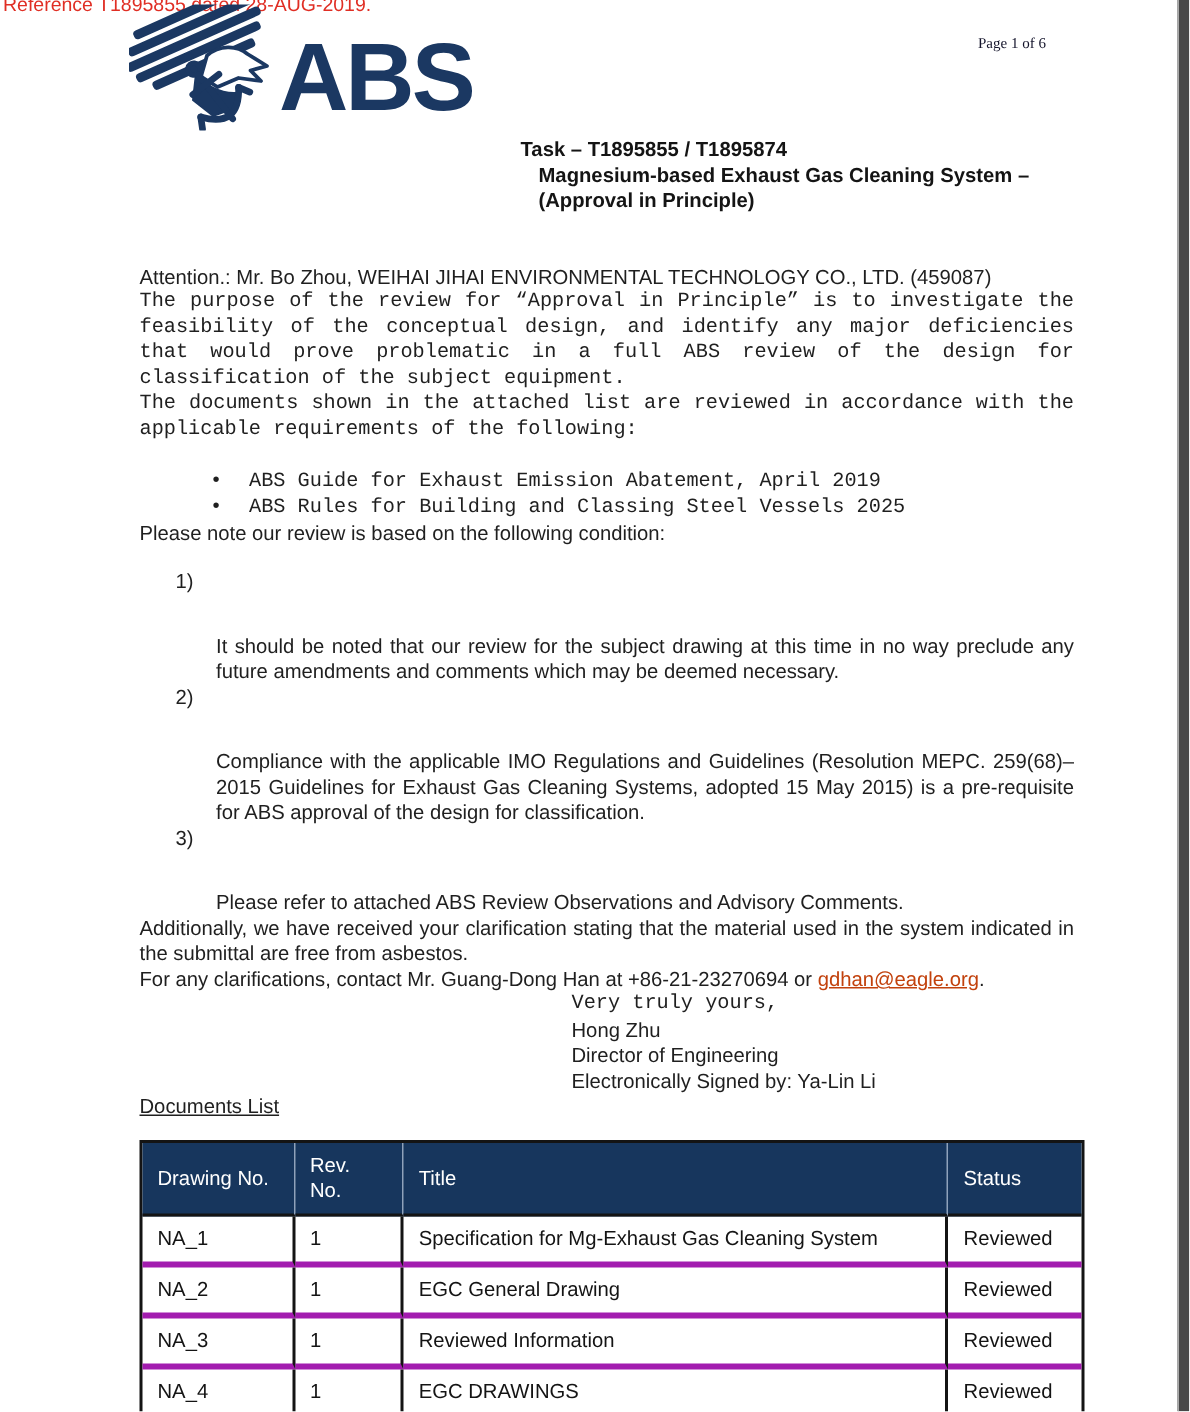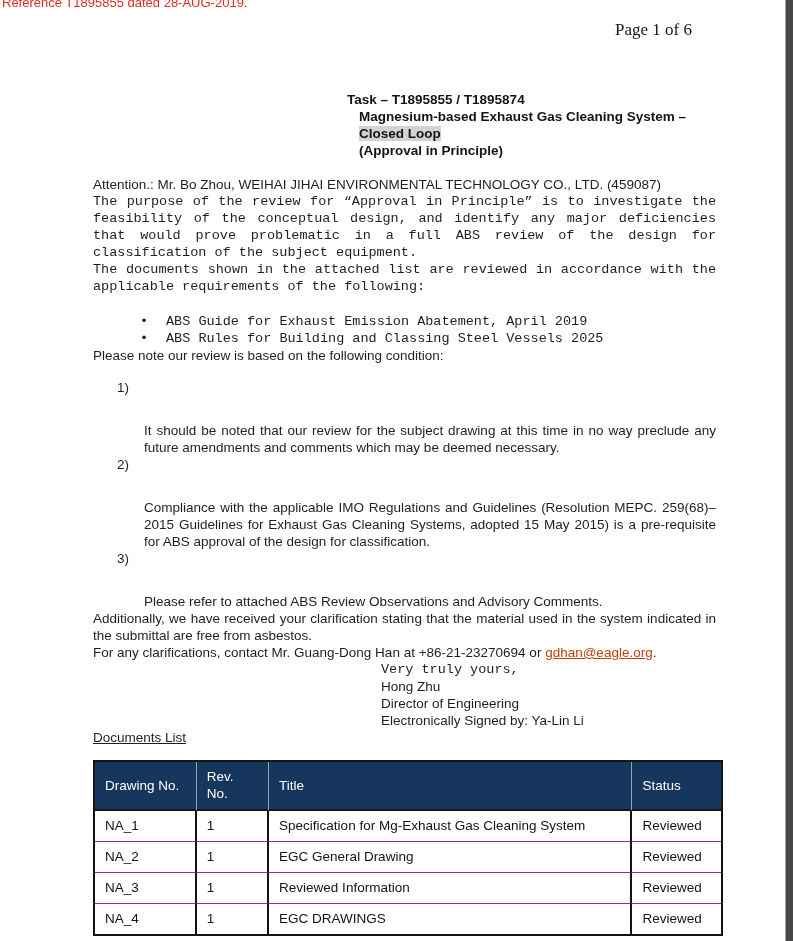--- a/index.html
+++ b/index.html
@@ -14,22 +14,22 @@
   .right-edge{
     position:absolute;top:0;right:0;width:7px;height:941px;
     background:#474747;border-left:1px solid #a9a9a9;
   }
   .ref-line{
     position:absolute;top:-6px;left:2px;
     color:#e02e24;font-size:13px;white-space:nowrap;z-index:1;
   }
   .logo-wrap{position:absolute;top:3px;left:86px;width:230px;height:84px;z-index:2;}
   .page-num{
-    position:absolute;top:21px;left:615px;
-    font-family:"Liberation Serif",serif;font-size:17px;color:#14142b;z-index:2;
+    position:absolute;top:21px;left:652px;
+    font-family:"Liberation Serif",serif;font-size:10px;color:#14142b;z-index:2;
   }
   .task-block{
     position:absolute;top:91px;left:347px;width:400px;
     font-weight:bold;color:#141414;z-index:2;
   }
   .task-sub{padding-left:12px;}
   .hl{background:#d3d3d3;}
   .content{position:absolute;top:176px;left:93px;width:623px;z-index:2;}
   .content p{margin:0;}
   .jst{text-align:justify;}
@@ -53,41 +53,64 @@
   }
   table.docs col.c0{width:101px;} table.docs col.c1{width:72px;}
   table.docs col.c2{width:361px;} table.docs col.c3{width:88px;}
   table.docs th{
     background:#17365d;color:#ffffff;font-weight:normal;text-align:left;
     padding:6px 10px 7px 10px;border-bottom:2px solid #141414;
     border-right:1px solid #8fa2bb;font-size:13.5px;
   }
   table.docs th:last-child{border-right:none;}
   table.docs td{
-    padding:6px 10px 7px 10px;border-bottom:1px solid #a21caf;
+    padding:6px 10px 7px 10px;border-bottom:4px solid #a21caf;
     border-right:2px solid #141414;font-size:13.5px;color:#141414;
     white-space:nowrap;overflow:hidden;
   }
   table.docs td:last-child{border-right:none;}
   table.docs tr:last-child td{border-bottom:none;}
 </style>
 </head>
 <body>
 
 <div class="page">
 
   <div class="ref-line">Reference T1895855 dated 28-AUG-2019.</div>
 
+  <div class="logo-wrap">
+    <svg width="230" height="84" viewBox="0 0 230 84">
+      <g>
+        <g transform="rotate(-24 52 42)" fill="#1b3862">
+          <rect x="16" y="0" width="76" height="6.2" rx="2.5"></rect>
+          <rect x="8" y="9" width="90" height="6.2" rx="2.5"></rect>
+          <rect x="3" y="18" width="97" height="6.2" rx="2.5"></rect>
+          <rect x="6" y="27" width="90" height="6.2" rx="2.5"></rect>
+          <rect x="14" y="36" width="74" height="6.2" rx="2.5"></rect>
+        </g>
+        <path d="M44,46 C52,54 64,60 74,58 L70,70 56,75 42,64 Z" fill="#1b3862"></path>
+        <path d="M52,34 C60,27 72,27 79,33 L92,41 L81,44 L88,51 L73,49 L59,55 L48,48 Z" fill="#ffffff" stroke="#1b3862" stroke-width="2.5" stroke-linejoin="round"></path>
+        <g transform="rotate(-38 58 62)" stroke="#1b3862" fill="none" stroke-width="4.5" stroke-linecap="round">
+          <circle cx="58" cy="38" r="4" stroke-width="3.5"></circle>
+          <line x1="58" y1="43" x2="58" y2="80"></line>
+          <line x1="47" y1="51" x2="69" y2="51"></line>
+          <path d="M42,66 Q58,88 74,66"></path>
+          <path d="M42,66 l-4,7"></path>
+          <path d="M74,66 l4,7"></path>
+        </g>
+      </g>
+      <text x="100" y="70" font-family="'Liberation Sans',sans-serif" font-size="64" font-weight="bold" letter-spacing="-2" fill="#1b3862">ABS</text>
+    </svg>
+  </div>
 
   <div class="page-num">Page 1 of 6</div>
 
   <div class="task-block">
     <div>Task – T1895855 / T1895874</div>
     <div class="task-sub">Magnesium-based Exhaust Gas Cleaning System –</div>
-    <div class="task-sub"><span class="hl">Closed Loop</span></div>
     <div class="task-sub">(Approval in Principle)</div>
   </div>
 
   <div class="content">
 
     <p>Attention.: Mr. Bo Zhou, WEIHAI JIHAI ENVIRONMENTAL TECHNOLOGY CO., LTD. (459087)</p>
 
     <p class="jst mt18">The purpose of the review for “Approval in Principle” is to investigate the feasibility of the conceptual design, and identify any major deficiencies that would prove problematic in a full ABS review of the design for classification of the subject equipment.</p>
 
     <p class="jst mt18">The documents shown in the attached list are reviewed in accordance with the applicable requirements of the following:</p>

